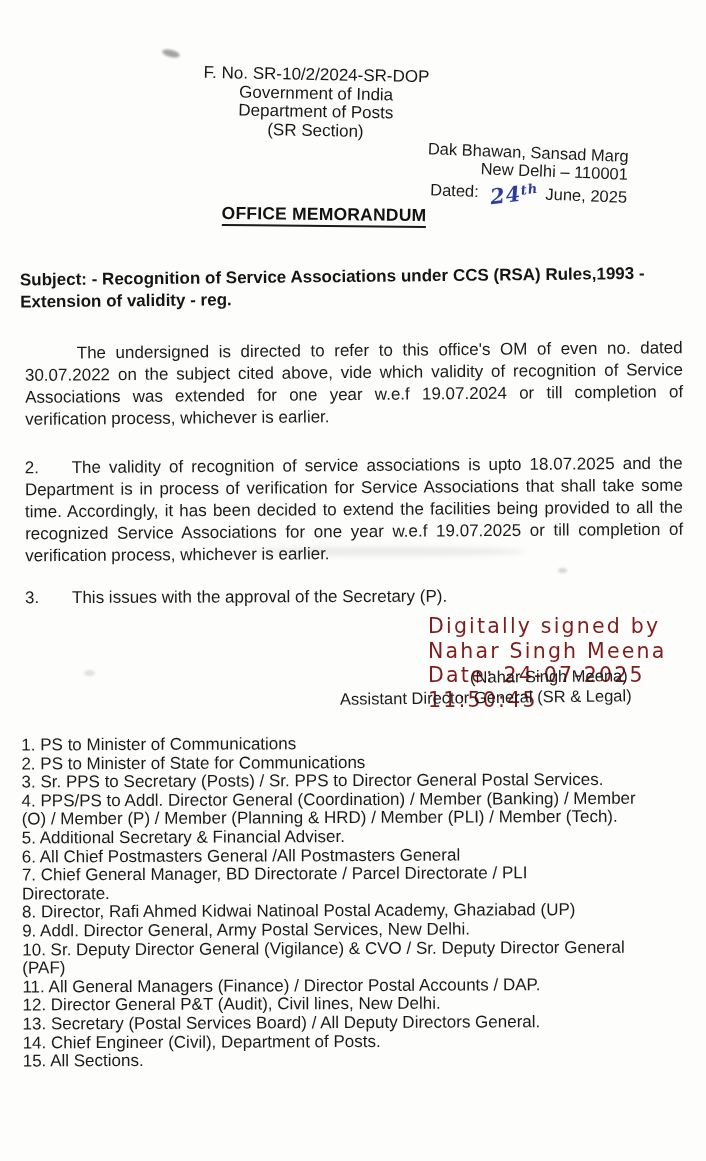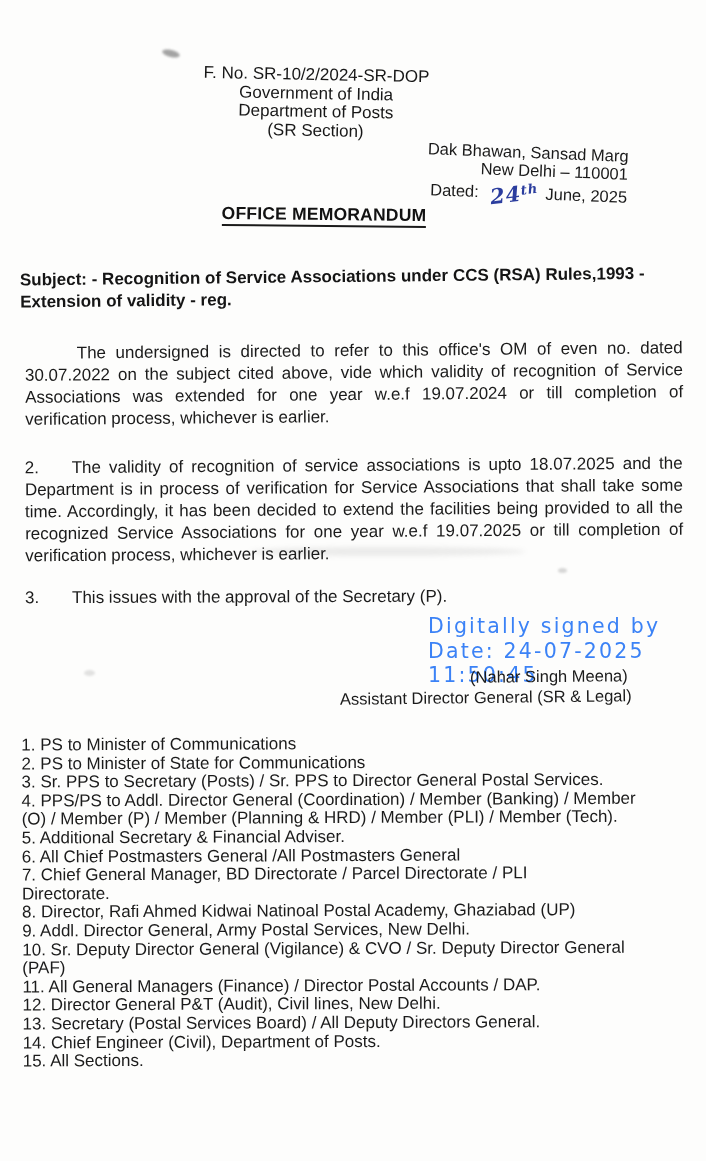--- a/index.html
+++ b/index.html
@@ -95,21 +95,21 @@
   .pnum { display: inline-block; width: 47px; text-indent: 0; }
 
   
   .sig-digital {
     position: absolute;
     top: 614px; left: 428px;
     font-family: "DejaVu Sans", sans-serif;
     font-size: 20.5px;
     line-height: 24.5px;
     letter-spacing: 2.2px;
-    color: #3b82f6;
+    color: #7f1d1d;
     white-space: nowrap;
   }
   .sig-name {
     position: absolute;
     top: 667px; left: 470px;
     font-size: 16.5px;
     color: #1b1b1b;
     transform: rotate(-0.5deg);
     white-space: nowrap;
   }
@@ -194,20 +194,21 @@
   <div class="para para-2">
     <span class="pnum">2.</span><span>The validity of recognition of service associations is upto 18.07.2025 and the Department is in process of verification for Service Associations that shall take some time. Accordingly, it has been decided to extend the facilities being provided to all the recognized Service Associations for one year w.e.f 19.07.2025 or till completion of verification process, whichever is earlier.</span>
   </div>
 
   <div class="para para-3">
     <span class="pnum">3.</span><span>This issues with the approval of the Secretary (P).</span>
   </div>
 
   <div class="sig-digital">
     <div>Digitally signed by</div>
+    <div>Nahar Singh Meena</div>
     <div>Date: 24-07-2025</div>
     <div>11:50:45</div>
   </div>
   <div class="sig-name">(Nahar Singh Meena)</div>
   <div class="sig-desig">Assistant Director General (SR &amp; Legal)</div>
 
   <div class="dist-list">
     <div class="li">1. PS to Minister of Communications</div>
     <div class="li">2. PS to Minister of State for Communications</div>
     <div class="li">3. Sr. PPS to Secretary (Posts) / Sr. PPS to Director General Postal Services.</div>

